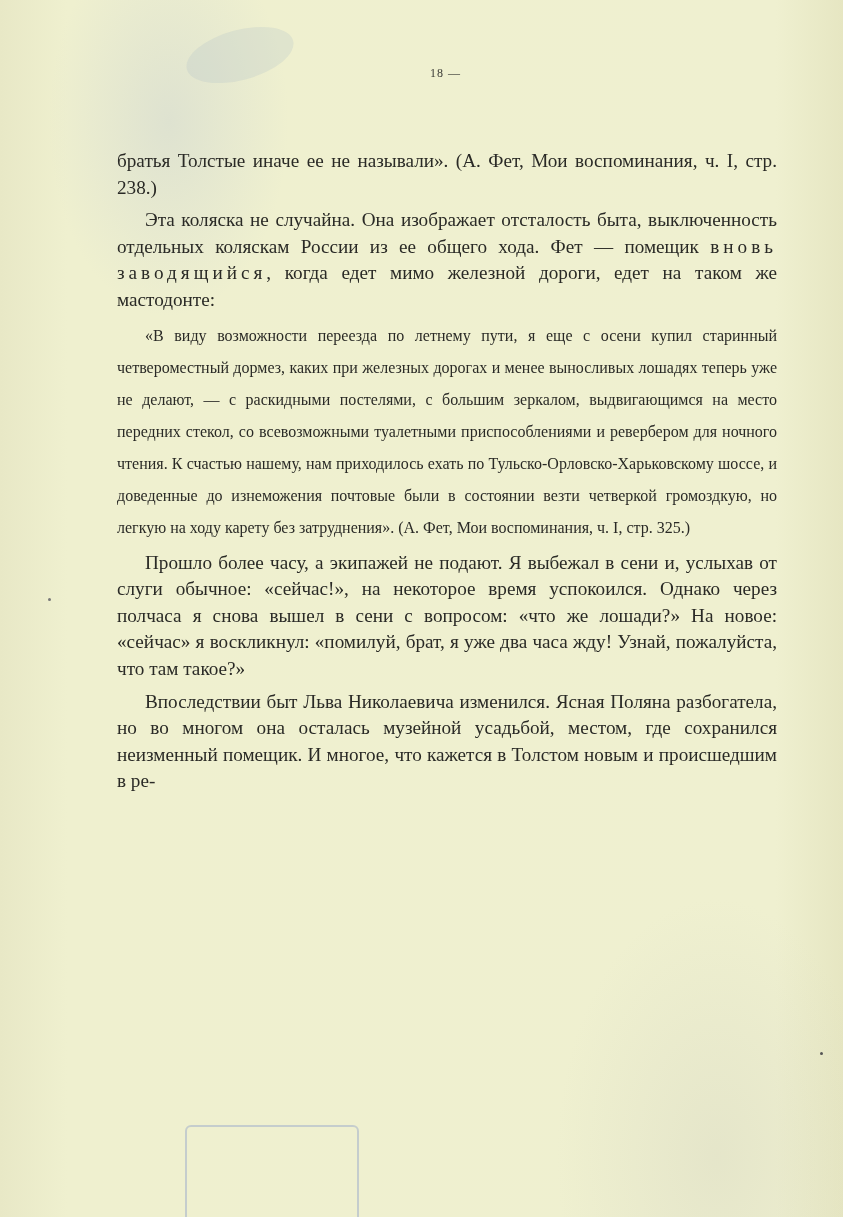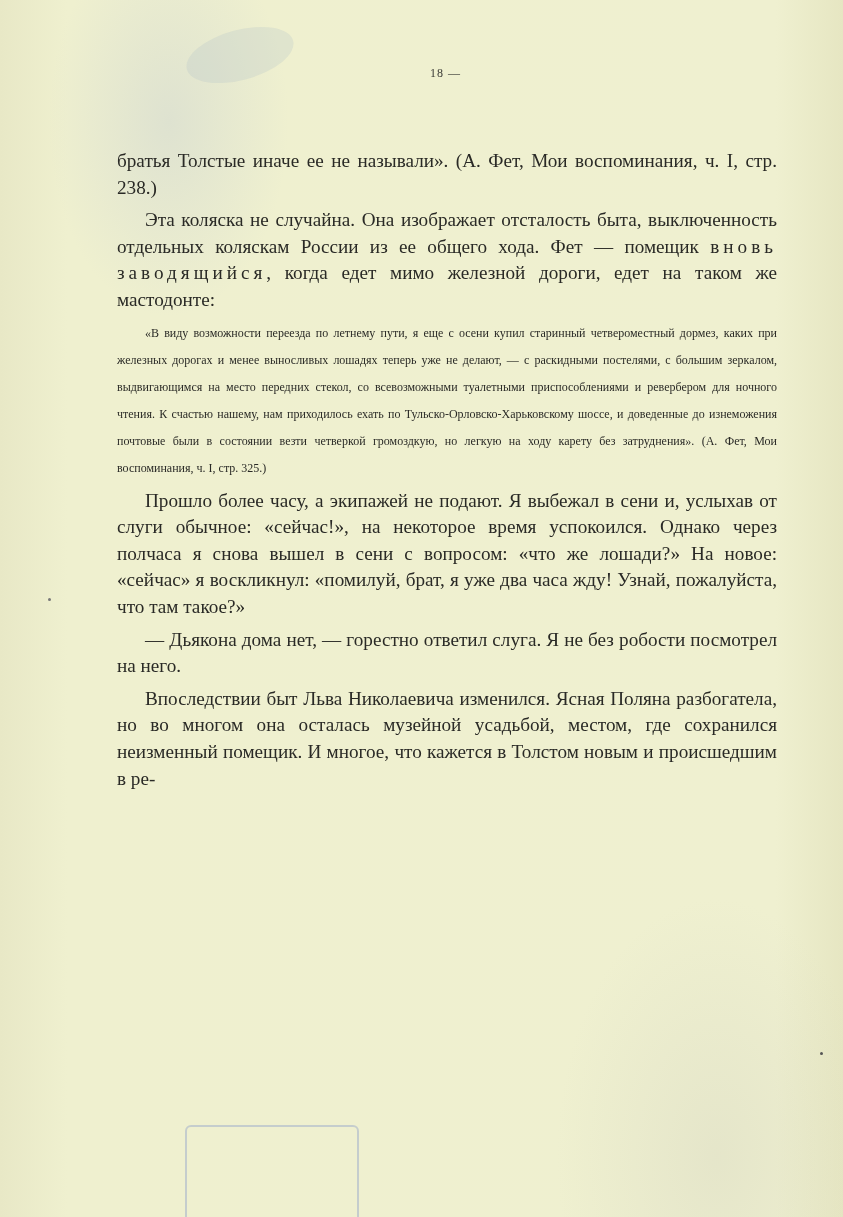--- a/index.html
+++ b/index.html
@@ -58,22 +58,22 @@
     margin-top: 16px;
   }
   .text-block p {
     margin: 0 0 6px 0;
     text-indent: 28px;
   }
   .text-block p.cont {
     text-indent: 0;
   }
   .text-block p.quote {
-    font-size: 12px;
-    line-height: 27px;
+    font-size: 16px;
+    line-height: 32px;
   }
   .spaced {
     letter-spacing: 4px;
   }
   .dot-mark {
     position: absolute;
     left: 820px;
     top: 1052px;
     width: 3px; height: 3px;
     background: #555;
@@ -97,16 +97,15 @@
   <div class="dot-mark"></div>
   <div class="dot-mark2"></div>
 
   <div class="page-number">18 —</div>
 
   <div class="text-block">
     <p class="cont">братья Толстые иначе ее не называли». (А. Фет, Мои воспоминания, ч. I, стр. 238.)</p>
     <p><span>Эта коляска не случайна. Она изображает отсталость быта, выключенность отдельных коляскам России из ее общего хода. Фет — помещик </span><span class="spaced">вновь заводящийся</span><span>, когда едет мимо железной дороги, едет на таком же мастодонте:</span></p>
     <p class="quote">«В виду возможности переезда по летнему пути, я еще с осени купил старинный четвероместный дормез, каких при железных дорогах и менее выносливых лошадях теперь уже не делают, — с раскидными постелями, с большим зеркалом, выдвигающимся на место передних стекол, со всевозможными туалетными приспособлениями и ревербером для ночного чтения. К счастью нашему, нам приходилось ехать по Тульско-Орловско-Харьковскому шоссе, и доведенные до изнеможения почтовые были в состоянии везти четверкой громоздкую, но легкую на ходу карету без затруднения». (А. Фет, Мои воспоминания, ч. I, стр. 325.)</p>
     <p>Прошло более часу, а экипажей не подают. Я выбежал в сени и, услыхав от слуги обычное: «сейчас!», на некоторое время успокоился. Однако через полчаса я снова вышел в сени с вопросом: «что же лошади?» На новое: «сейчас» я воскликнул: «помилуй, брат, я уже два часа жду! Узнай, пожалуйста, что там такое?»</p>
-    <p>— Дьякона дома нет, — горестно ответил слуга. Я не без робости посмотрел на него.</p>
     <p>Впоследствии быт Льва Николаевича изменился. Ясная Поляна разбогатела, но во многом она осталась музейной усадьбой, местом, где сохранился неизменный помещик. И многое, что кажется в Толстом новым и происшедшим в ре-</p>
   </div>
 </div>
 
 </body></html>

